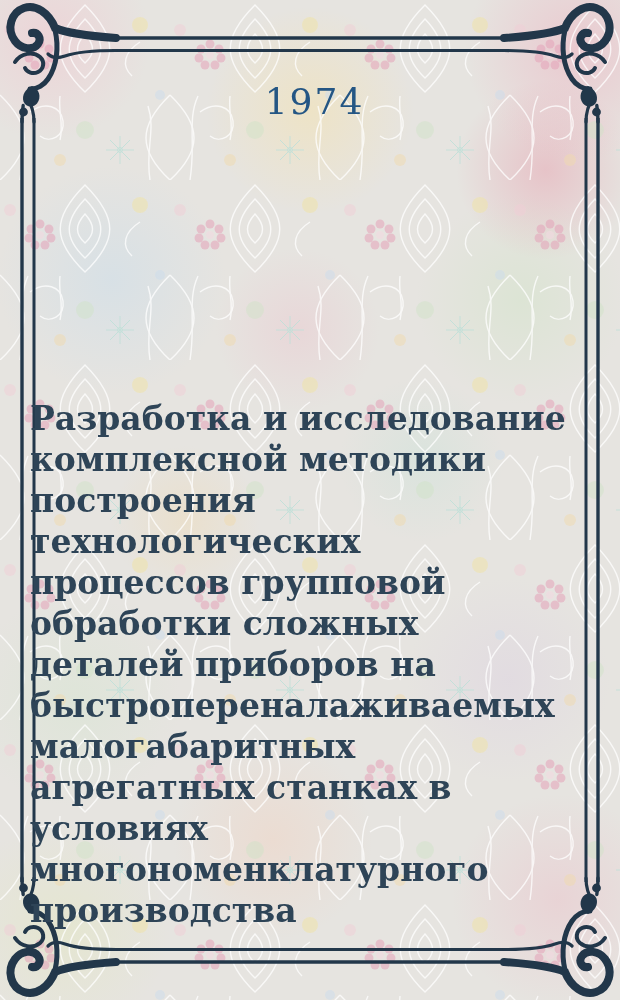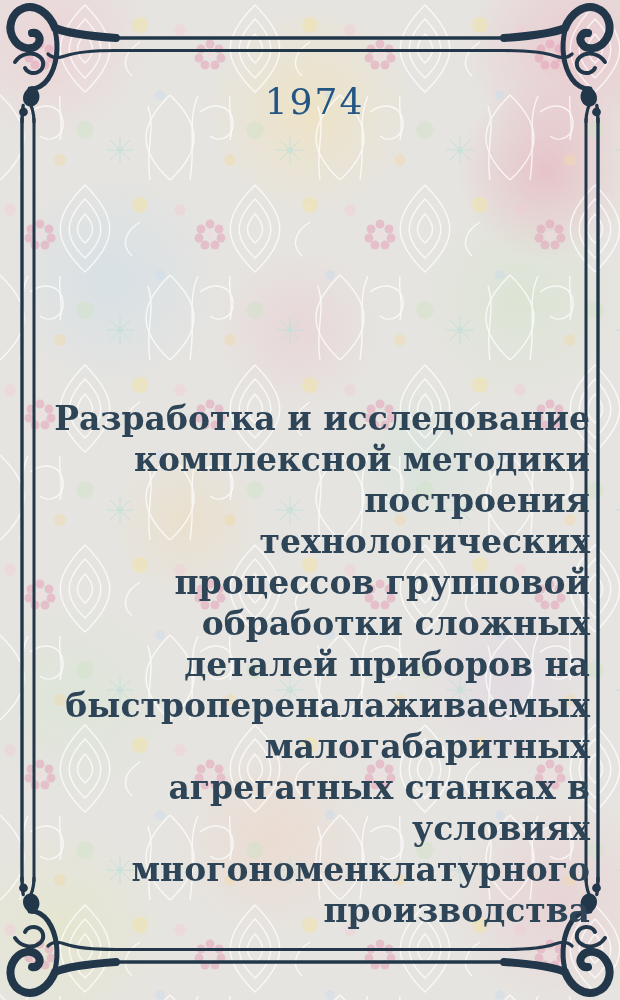--- a/index.html
+++ b/index.html
@@ -37,21 +37,21 @@
     top: 84px; left: 0; right: 0;
     text-align: center;
     font: 400 36px/1 "DejaVu Serif", serif;
     letter-spacing: 2px;
     color: var(--year-color, #245684);
     margin-left: 9px;
   }
   .title {
     position: absolute;
     top: 398px; left: 30px; right: 30px;
-    text-align: right;
+    text-align: left;
     font: 700 33px/41px "DejaVu Serif", serif;
     color: var(--title-color, #2e4457);
     white-space: pre-line;
   }
 </style>
 </head>
 <body>
 
 <div class="cover">
 

